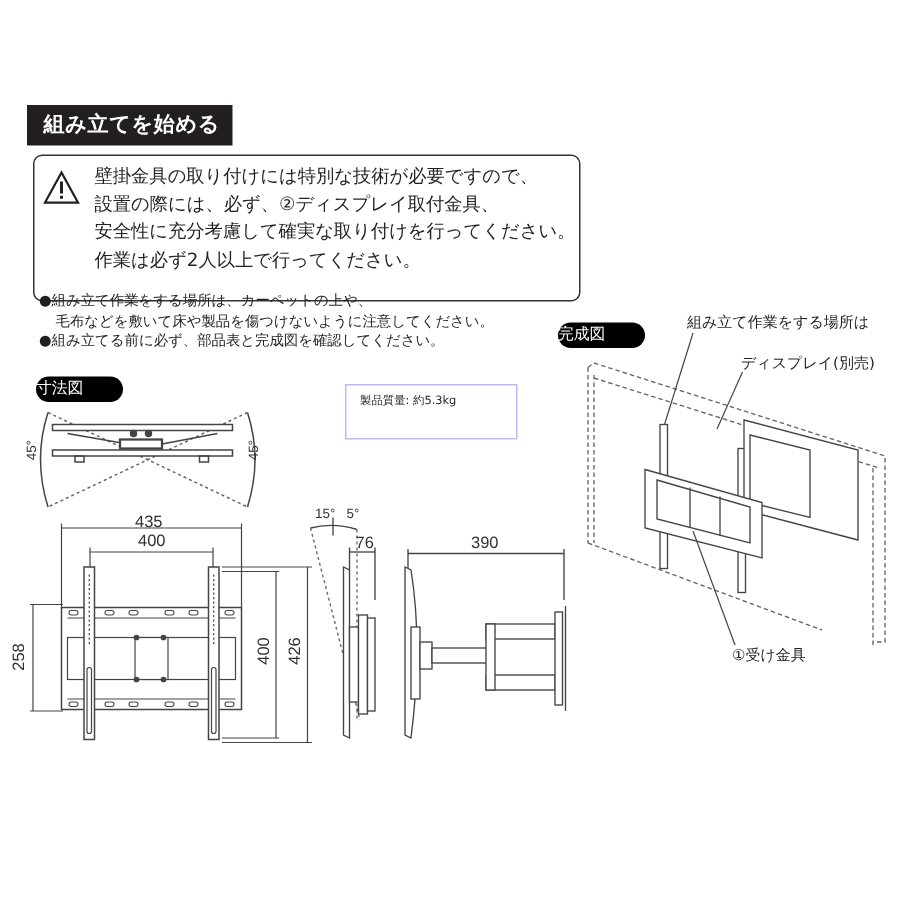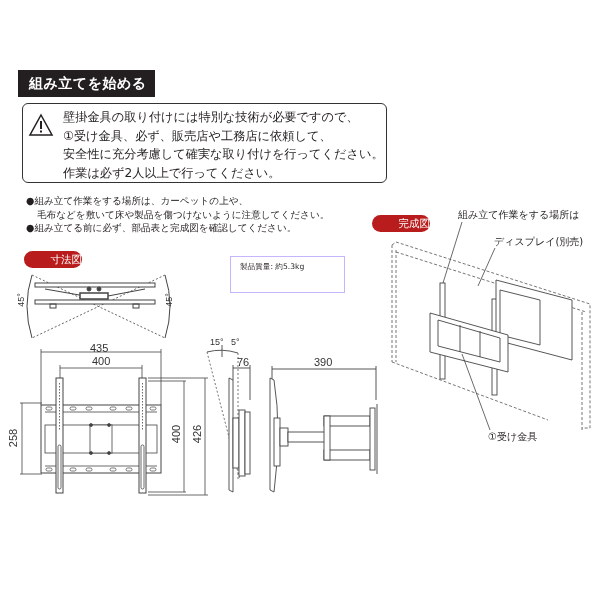--- a/index.html
+++ b/index.html
@@ -2,29 +2,29 @@
 <html><head>
 <meta charset="utf-8">
 <style>
   html, body { margin: 0; padding: 0; background: #ffffff; }
   body { width: 600px; height: 600px; position: relative; overflow: hidden;
          font-family: "DejaVu Sans", sans-serif; color: #222; }
   .abs { position: absolute; }
   .header-bar { left: 18px; top: 70px; width: 137px; height: 27px; background: #231f20;
                 color: #fff; font-weight: bold; font-size: 14px; line-height: 27px;
                 padding-left: 11px; box-sizing: border-box; letter-spacing: 0.5px; }
-  .warn-box { left: 22px; top: 103px; width: 365px; height: 80px; border: 1.5px solid #333;
+  .warn-box { left: 22px; top: 103px; width: 365px; height: 98px; border: 1.5px solid #333;
               border-radius: 6px; box-sizing: border-box; }
   .warn-icon { left: 6px; top: 10px; width: 24px; height: 22px; }
   .warn-text { left: 40px; top: 4px; font-size: 12.2px; line-height: 18.5px; color: #231f20; white-space: nowrap; }
   .warn-text div { height: 18.5px; }
   .notes { left: 26px; top: 194px; font-size: 9.6px; line-height: 13.5px; color: #231f20; white-space: nowrap; }
   .notes .indent { padding-left: 11px; }
-  .pill { background: #b91c1c; color: #fff; border-radius: 10px; font-size: 10.5px;
-          text-align: right; line-height: 17px; height: 17px; }
+  .pill { background: #000000; color: #fff; border-radius: 10px; font-size: 10.5px;
+          text-align: left; line-height: 17px; height: 17px; }
   .pill-dims { left: 24px; top: 251px; width: 58px; }
   .pill-done { left: 372px; top: 215px; width: 58px; }
   .spec-box { left: 230px; top: 256px; width: 115px; height: 37px; border: 1px solid #c4b5fd;
               font-size: 7.6px; line-height: 14px; padding: 3px 0 0 9px; box-sizing: border-box; color: #231f20; white-space: nowrap; }
   .callout { font-size: 10px; color: #231f20; white-space: nowrap; }
   .dimlabel { font-size: 11px; color: #333; font-family: "Liberation Sans", sans-serif; }
   svg { position: absolute; left: 0; top: 0; overflow: visible; }
 </style>
 </head>
 <body>
@@ -32,21 +32,21 @@
 <div class="abs header-bar">組み立てを始める前に</div>
 
 <div class="abs warn-box">
   <svg class="warn-icon" width="24" height="22" viewBox="0 0 24 22" style="left:6px;top:10px;">
     <polygon points="12,1 23,21 1,21" fill="none" stroke="#231f20" stroke-width="1.5"></polygon>
     <rect x="11" y="7" width="2" height="8" fill="#231f20"></rect>
     <rect x="11" y="16.5" width="2" height="2" fill="#231f20"></rect>
   </svg>
   <div class="abs warn-text">
     <div>壁掛金具の取り付けには特別な技術が必要ですので、</div>
-    <div>①受け金具、必ず、販売店や工務店に依頼して、</div>
+    <div>設置の際には、必ず、②ディスプレイ取付金具、</div>
     <div>安全性に充分考慮して確実な取り付けを行ってください。</div>
     <div>作業は必ず2人以上で行ってください。</div>
   </div>
 </div>
 
 <div class="abs notes">
   <div><span>●</span><span>組み立て作業をする場所は、カーペットの上や、</span></div>
   <div class="indent">毛布などを敷いて床や製品を傷つけないように注意してください。</div>
   <div><span>●</span><span>組み立てる前に必ず、部品表と完成図を確認してください。</span></div>
 </div>

